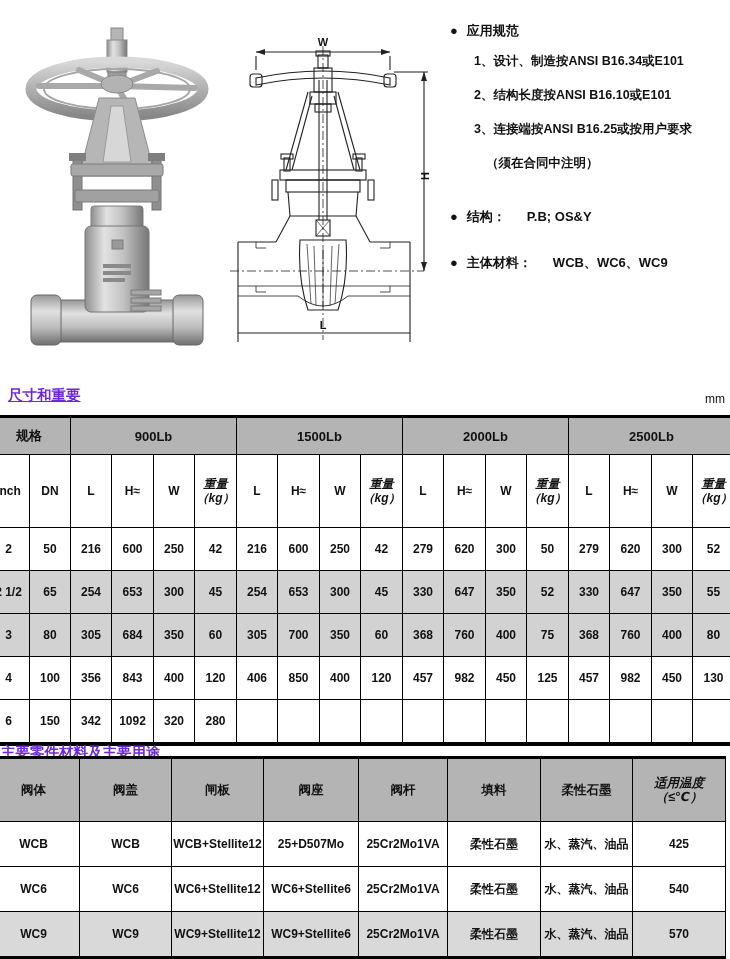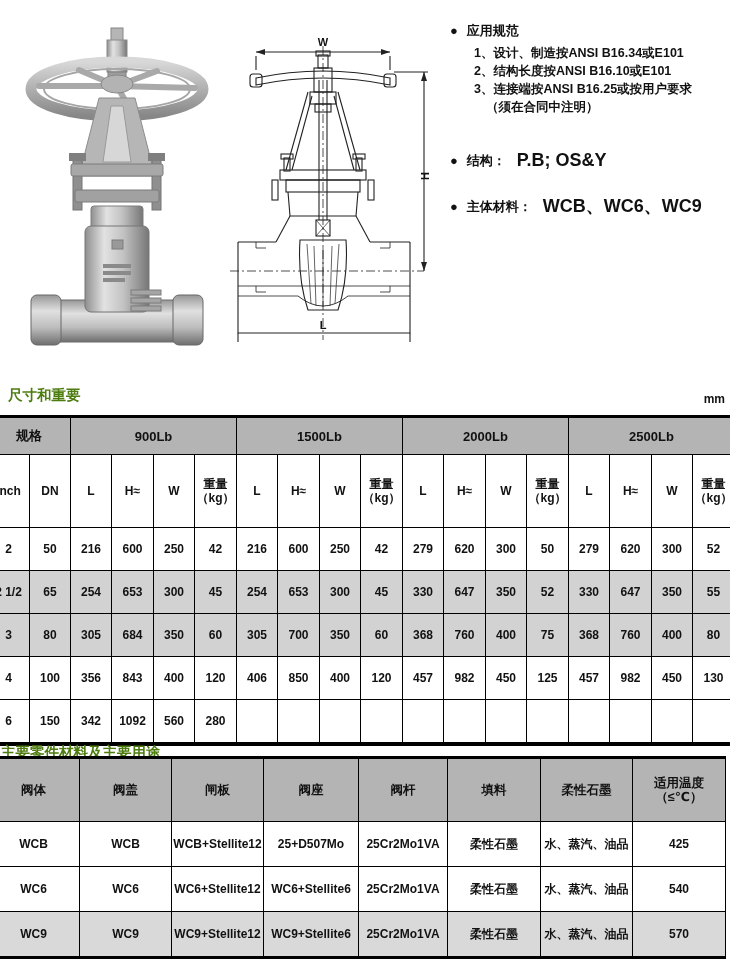--- a/index.html
+++ b/index.html
@@ -6,44 +6,44 @@
   body{width:730px;height:959px;background:#fff;overflow:hidden;
        font-family:"Liberation Sans","DejaVu Sans",sans-serif;color:#111;}
   .page{position:relative;width:730px;height:959px;background:#fff;overflow:hidden;}
 
   
   .photo-wrap{position:absolute;left:15px;top:12px;width:200px;height:335px;}
   .drawing-wrap{position:absolute;left:228px;top:28px;width:205px;height:322px;}
   .specs{position:absolute;left:450px;top:22px;width:278px;font-weight:bold;font-size:12.5px;line-height:17px;}
   .spec-head{display:flex;align-items:center;gap:9px;font-size:13px;}
   .spec-bullet{font-size:13px;line-height:13px;}
-  .spec-item{padding-left:24px;margin-top:1px;}
+  .spec-item{padding-left:24px;margin-top:17px;}
   .spec-item.paren{padding-left:36px;}
   .spec-row{display:flex;align-items:center;gap:9px;font-size:13px;}
-  .spec-val{margin-left:2px;font-size:18px;}
+  .spec-val{margin-left:12px;font-size:13px;}
 
   
-  .section-title{font-size:14.5px;font-weight:bold;color:#4d7c0f;}
+  .section-title{font-size:14.5px;font-weight:bold;color:#6d28d9;text-decoration:underline;}
   table{border-collapse:collapse;table-layout:fixed;}
   th,td{border:1px solid #000;text-align:center;vertical-align:middle;
         font-weight:bold;color:#111;overflow:hidden;white-space:nowrap;}
 
   
   .dim-section{position:absolute;left:0;top:386px;width:730px;}
   .dim-title{position:absolute;left:8px;top:0;}
-  .unit-label{position:absolute;right:5px;top:6px;font-size:12px;font-weight:bold;}
+  .unit-label{position:absolute;right:5px;top:6px;font-size:12px;font-weight:normal;}
   .dim-table{position:absolute;left:-13px;top:29px;width:748px;
              border-top:3px solid #000;border-bottom:4px solid #000;}
   .dim-table th{font-size:12px;}
   .dim-table td{font-size:12px;}
   .dim-table .group-row th{height:34px;background:#b4b4b4;font-size:13px;}
   .dim-table .sub-row th{height:70px;background:#fff;}
   .dim-table .data-row td{height:40px;background:#fff;}
   .dim-table .data-row.stripe td{background:#d2d2d2;}
-  .two-line span{display:block;line-height:14px;}
+  .two-line span{display:block;line-height:14px;font-style:italic;}
 
   
   .mat-section{position:absolute;left:0;top:743px;width:730px;}
   .mat-title{position:absolute;left:1px;top:0;}
   .mat-table{position:absolute;left:-13px;top:13px;width:738px;
              border-top:3px solid #000;border-bottom:4px solid #000;}
   .mat-table th{height:60px;background:#b4b4b4;font-size:12.5px;}
   .mat-table td{height:42px;background:#fff;font-size:12px;}
   .mat-table tr.stripe td{background:#d9d9d9;}
 </style>
@@ -189,21 +189,21 @@
         <text x="95" y="301">L</text>
       </g>
     </svg>
   </div>
 
   <div class="specs">
     <div class="spec-head">
       <span class="spec-bullet">●</span>
       <span>应用规范</span>
     </div>
-    <div class="spec-item" style="margin-top:6px">1、设计、制造按ANSI B16.34或E101</div>
+    <div class="spec-item" style="margin-top:14px">1、设计、制造按ANSI B16.34或E101</div>
     <div class="spec-item">2、结构长度按ANSI B16.10或E101</div>
     <div class="spec-item">3、连接端按ANSI B16.25或按用户要求</div>
     <div class="spec-item paren">（须在合同中注明）</div>
     <div class="spec-row" style="margin-top:36px">
       <span class="spec-bullet">●</span>
       <span>结构：</span>
       <span class="spec-val">P.B; OS&amp;Y</span>
     </div>
     <div class="spec-row" style="margin-top:29px">
       <span class="spec-bullet">●</span>
@@ -354,21 +354,21 @@
         <td>457</td>
             <td>982</td>
         <td>450</td>
             <td>130</td>
       </tr>
       <tr class="data-row">
         <td>6</td>
             <td>150</td>
         <td>342</td>
             <td>1092</td>
-        <td>560</td>
+        <td>320</td>
             <td>280</td>
         <td></td>
             <td></td>
         <td></td>
             <td></td>
         <td></td>
             <td></td>
         <td></td>
             <td></td>
         <td></td>

